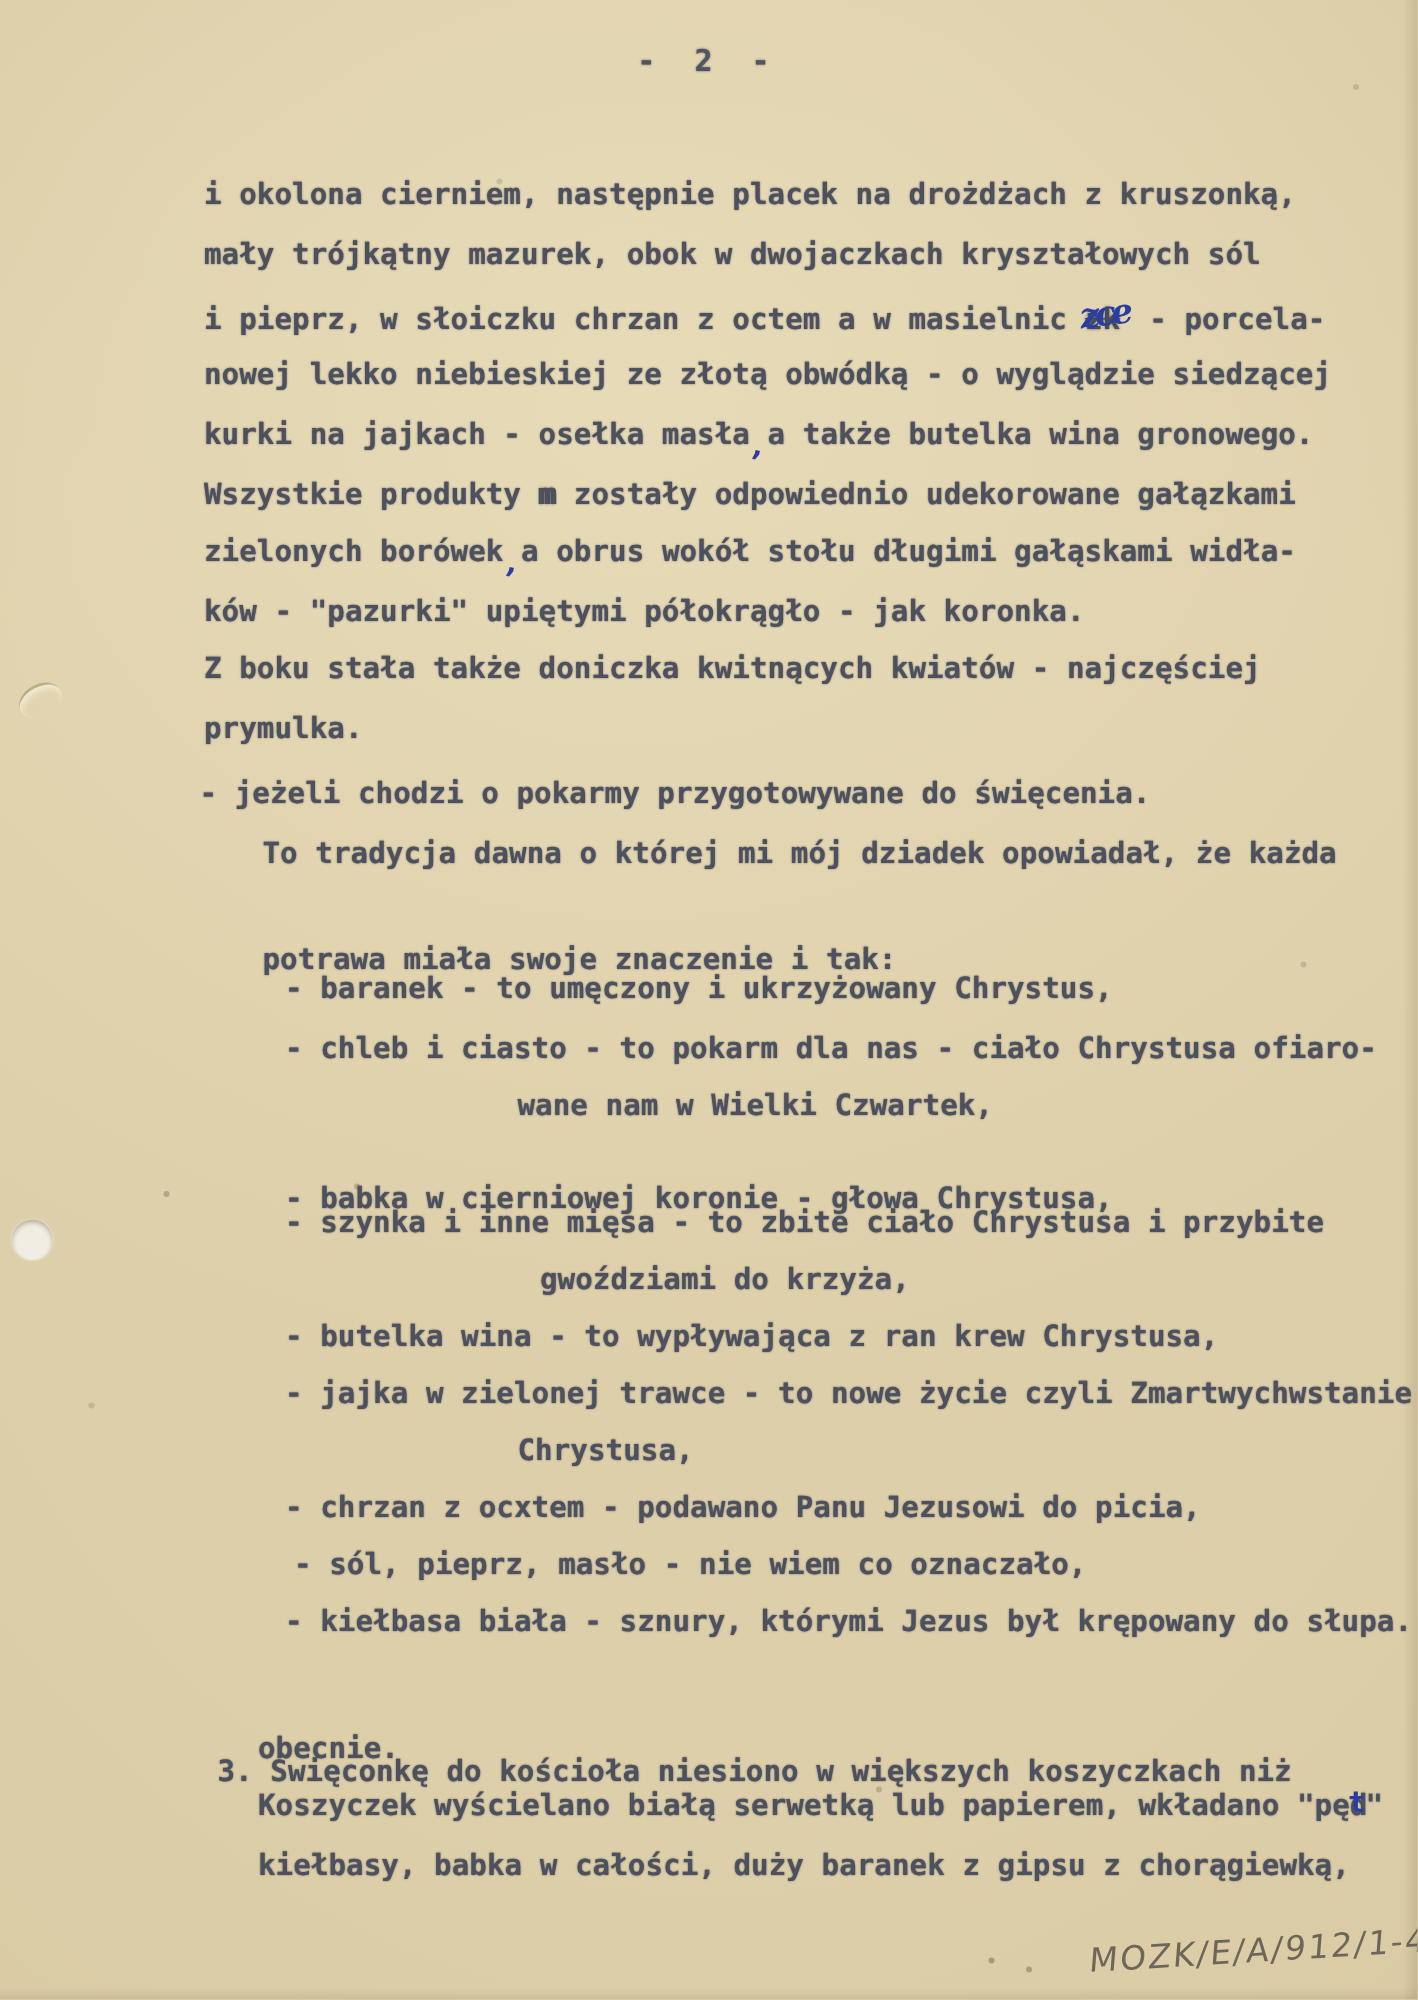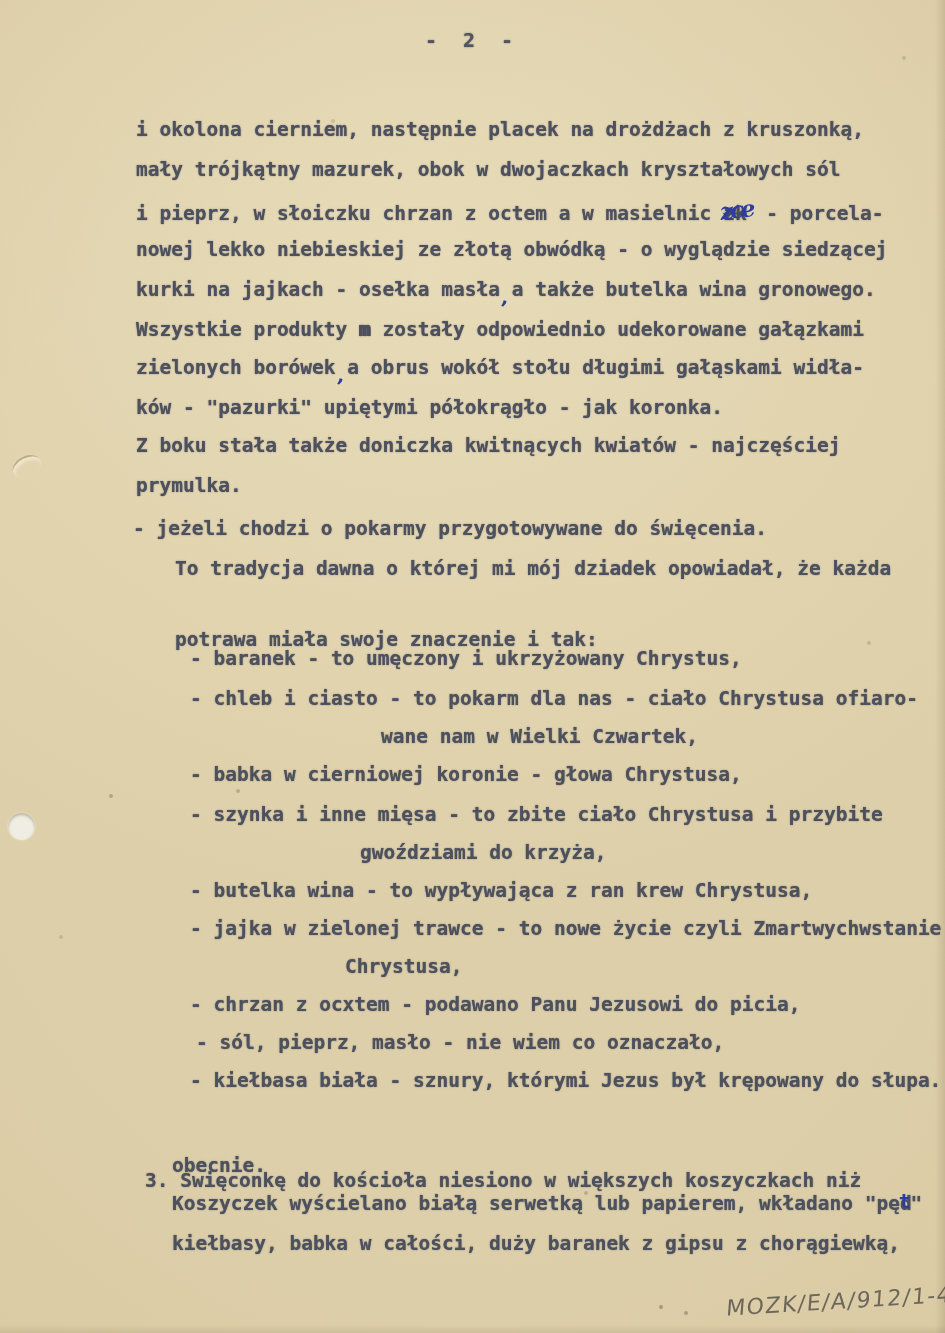--- a/index.html
+++ b/index.html
@@ -133,22 +133,22 @@
       <div class="line" style="left: 136px; top: 318px;"><span class="seg-typed">Wszystkie produkty </span><span class="seg-overstruck-letter">m</span><span class="seg-typed"> zostały odpowiednio udekorowane gałązkami</span></div>
       <div class="line" style="left: 136px; top: 356px;"><span class="seg-typed">zielonych borówek</span><span class="seg-ink-comma">,</span><span class="seg-typed">a obrus wokół stołu długimi gałąskami widła-</span></div>
       <div class="line" style="left: 136px; top: 396px;"><span class="seg-typed">ków - "pazurki" upiętymi półokrągło - jak koronka.</span></div>
       <div class="line" style="left: 136px; top: 434px;"><span class="seg-typed">Z boku stała także doniczka kwitnących kwiatów - najczęściej</span></div>
       <div class="line" style="left: 136px; top: 474px;"><span class="seg-typed">prymulka.</span></div>
       <div class="line" style="left: 133px; top: 517px;"><span class="seg-typed">- jeżeli chodzi o pokarmy przygotowywane do święcenia.</span></div>
       <div class="line" style="left: 175px; top: 557px;"><span class="seg-typed">To tradycja dawna o której mi mój dziadek opowiadał, że każda</span></div>
       <div class="line" style="left: 175px; top: 597px; margin-top: 31px;"><span class="seg-typed">potrawa miała swoje znaczenie i tak:</span></div>
       <div class="line" style="left: 190px; top: 647px;"><span class="seg-typed">- baranek - to umęczony i ukrzyżowany Chrystus,</span></div>
       <div class="line" style="left: 190px; top: 687px;"><span class="seg-typed">- chleb i ciasto - to pokarm dla nas - ciało Chrystusa ofiaro-</span></div>
-      <div class="line" style="left: 345px; top: 725px; margin-left: 36px;"><span class="seg-typed">wane nam w Wielki Czwartek,</span></div>
-      <div class="line" style="left: 190px; top: 763px;"><span class="seg-typed">- babka w cierniowej koronie - głowa Chrystusa,</span></div>
+      <div class="line" style="left: 345px; top: 725px;"><span class="seg-typed">wane nam w Wielki Czwartek,</span></div>
+      <div class="line" style="left: 190px; top: 787px;"><span class="seg-typed">- babka w cierniowej koronie - głowa Chrystusa,</span></div>
       <div class="line" style="left: 190px; top: 803px;"><span class="seg-typed">- szynka i inne mięsa - to zbite ciało Chrystusa i przybite</span></div>
       <div class="line" style="left: 360px; top: 841px;"><span class="seg-typed">gwoździami do krzyża,</span></div>
       <div class="line" style="left: 190px; top: 879px;"><span class="seg-typed">- butelka wina - to wypływająca z ran krew Chrystusa,</span></div>
       <div class="line" style="left: 190px; top: 917px;"><span class="seg-typed">- jajka w zielonej trawce - to nowe życie czyli Zmartwychwstanie</span></div>
       <div class="line" style="left: 345px; top: 955px;"><span class="seg-typed">Chrystusa,</span></div>
       <div class="line" style="left: 190px; top: 993px;"><span class="seg-typed">- chrzan z ocxtem - podawano Panu Jezusowi do picia,</span></div>
       <div class="line" style="left: 196px; top: 1031px;"><span class="seg-typed">- sól, pieprz, masło - nie wiem co oznaczało,</span></div>
       <div class="line" style="left: 190px; top: 1069px;"><span class="seg-typed">- kiełbasa biała - sznury, którymi Jezus był krępowany do słupa.</span></div>
       <div class="line" style="left: 145px; top: 1169px;"><span class="seg-typed">3. Święconkę do kościoła niesiono w większych koszyczkach niż</span></div>
       <div class="line" style="left: 172px; top: 1154px;"><span class="seg-typed">obecnie.</span></div>

